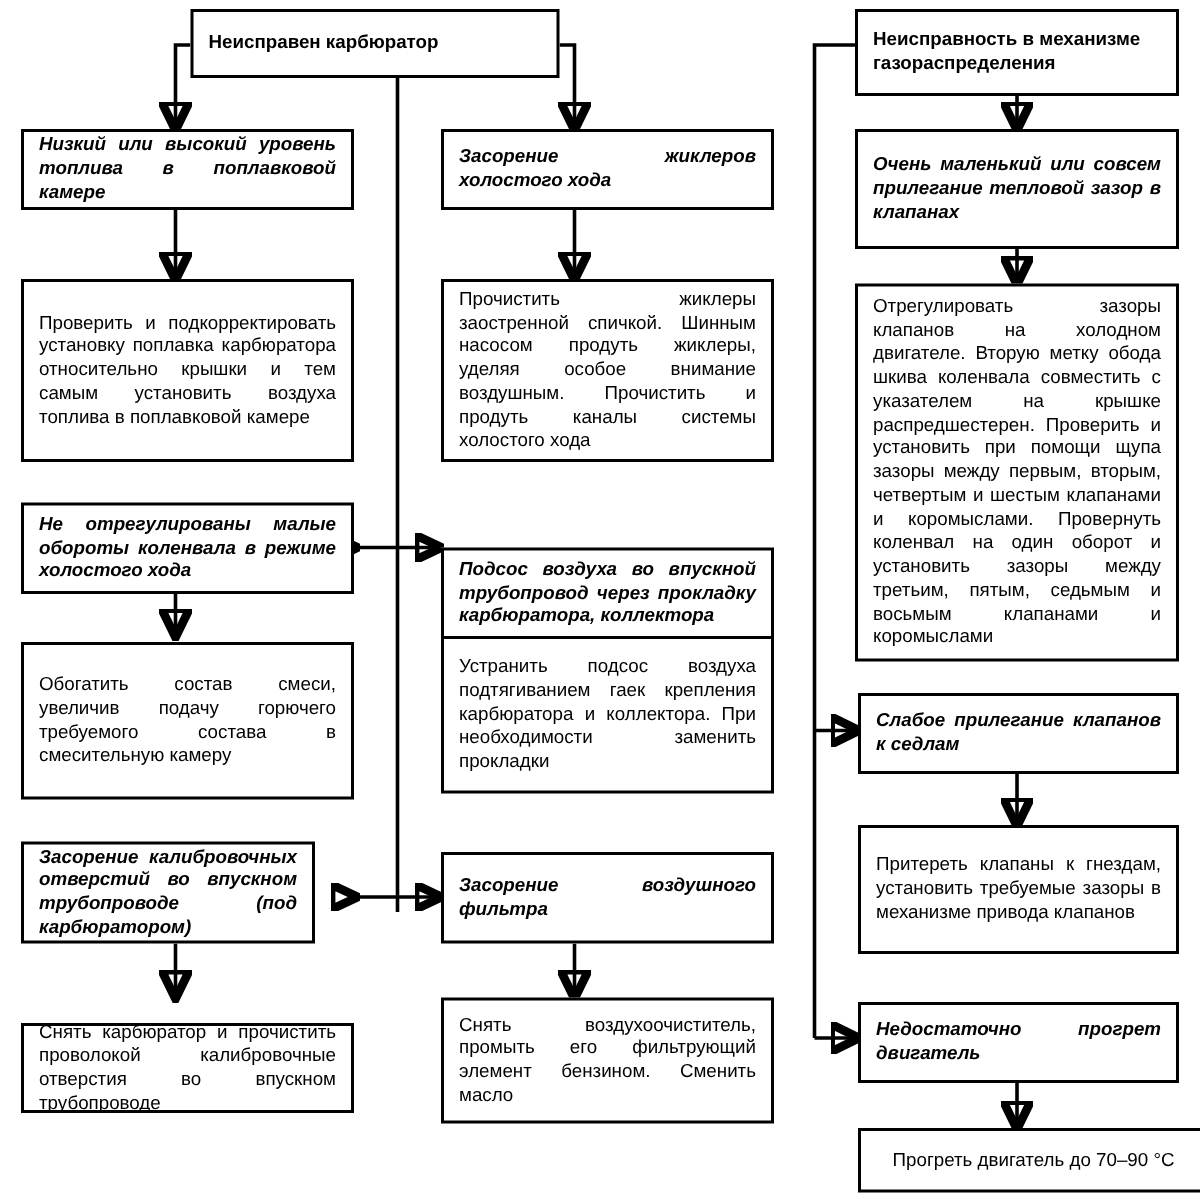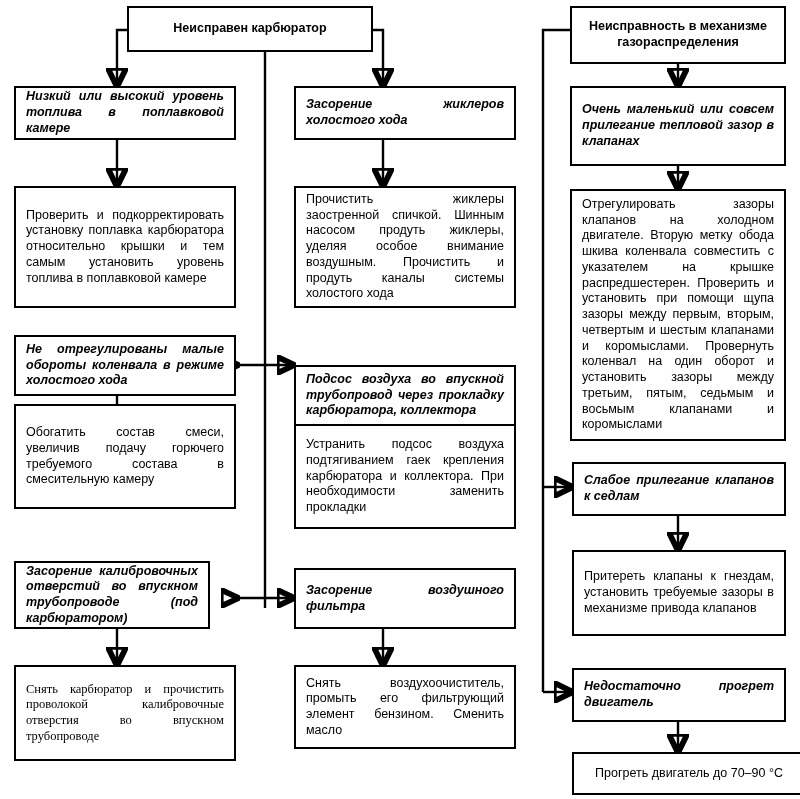--- a/index.html
+++ b/index.html
@@ -37,21 +37,20 @@
     font-style: italic;
     font-size: 12.5px;
     text-align: justify;
     text-align-last: left;
   }
   
   .root .txt {
     font-weight: bold;
     font-style: normal;
     font-size: 12.5px;
-    text-align: center;
   }
   
   .remedy .txt {
     font-weight: normal;
     font-style: normal;
     font-size: 12.5px;
     text-align: justify;
     text-align-last: left;
   }
   .remedy.center .txt {
@@ -125,36 +124,36 @@
 
   <div class="box root" style="left:570px; top:6px; width:216px; height:58px;">
     <span class="txt">Неисправность в механизме газораспределения</span>
   </div>
 
   <div class="box cause" style="left:14px; top:86px; width:222px; height:54px;">
     <span class="txt">Низкий или высокий уровень топлива в поплавковой камере</span>
   </div>
 
   <div class="box remedy" style="left:14px; top:186px; width:222px; height:122px;">
-    <span class="txt">Проверить и подкорректировать установку поплавка карбюратора относительно крышки и тем самым установить уровень топлива в поплавковой камере</span>
+    <span class="txt">Проверить и подкорректировать установку поплавка карбюратора относительно крышки и тем самым установить воздуха топлива в поплавковой камере</span>
   </div>
 
   <div class="box cause" style="left:14px; top:335px; width:222px; height:61px;">
     <span class="txt">Не отрегулированы малые обороты коленвала в режиме холостого хода</span>
   </div>
 
-  <div class="box remedy" style="left:14px; top:404px; width:222px; height:105px;">
+  <div class="box remedy" style="left:14px; top:428px; width:222px; height:105px;">
     <span class="txt">Обогатить состав смеси, увеличив подачу горючего требуемого состава в смесительную камеру</span>
   </div>
 
   <div class="box cause" style="left:14px; top:561px; width:196px; height:68px;">
     <span class="txt">Засорение калибровочных отверстий во впускном трубопроводе (под карбюратором)</span>
   </div>
 
-  <div class="box remedy" style="left:14px; top:665px; width:222px; height:96px;font-family:Liberation Serif, serif;">
+  <div class="box remedy" style="left:14px; top:682px; width:222px; height:60px;">
     <span class="txt">Снять карбюратор и прочистить проволокой калибровочные отверстия во впускном трубопроводе</span>
   </div>
 
   <div class="box cause" style="left:294px; top:86px; width:222px; height:54px;">
     <span class="txt">Засорение жиклеров холостого хода</span>
   </div>
 
   <div class="box remedy" style="left:294px; top:186px; width:222px; height:122px;">
     <span class="txt">Прочистить жиклеры заостренной спичкой. Шинным насосом продуть жиклеры, уделяя особое внимание воздушным. Прочистить и продуть каналы системы холостого хода</span>
   </div>

